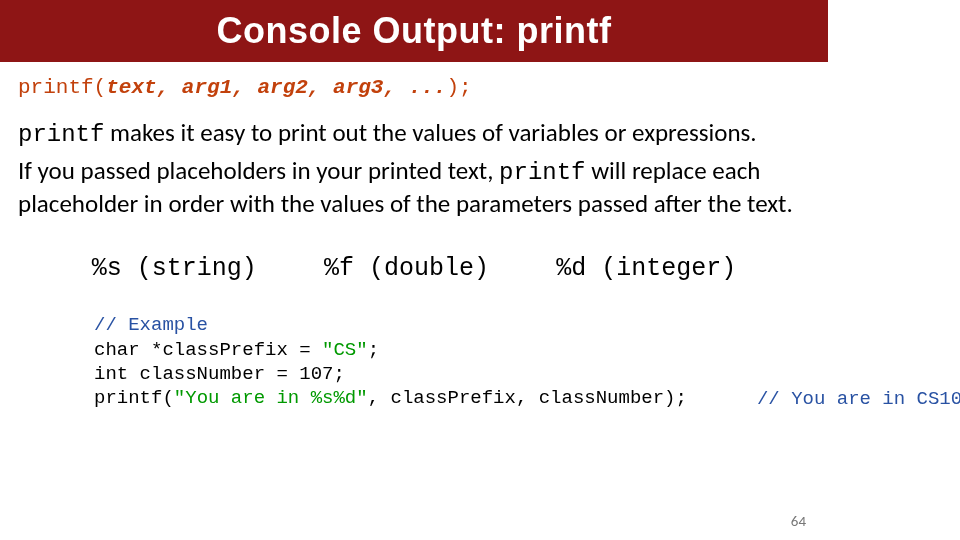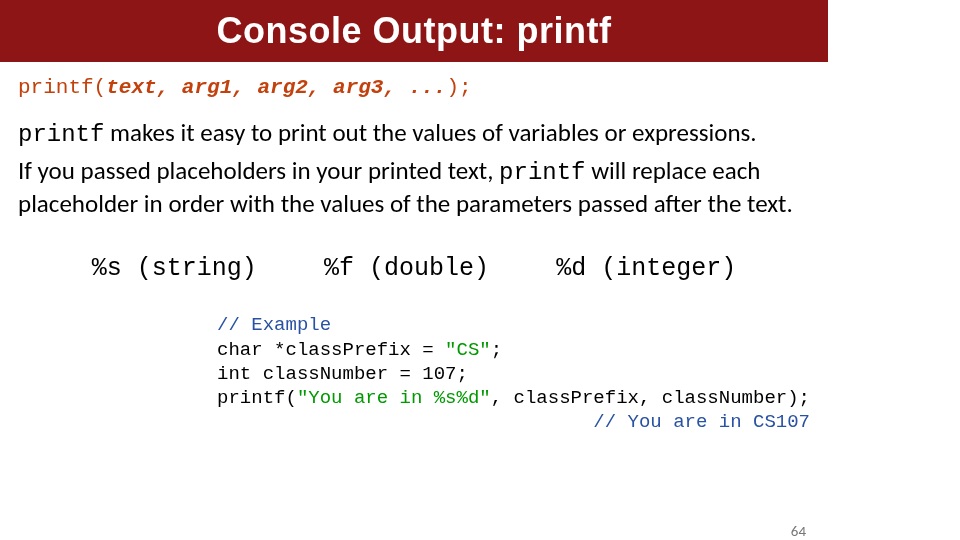--- a/index.html
+++ b/index.html
@@ -10,26 +10,26 @@
   .content { padding: 14px 18px 0 18px; }
   .signature { font-family: "Courier New", monospace; font-size: 21px; margin-bottom: 18px; color: #c2410c; }
   .signature .fn { font-weight: 400; }
   .signature .args { font-style: italic; font-weight: bold; }
   .signature .tail { font-weight: 400; }
   .para { font-size: 25px; color: #000; line-height: 1.28; margin-bottom: 4px; }
   .para .mono { font-family: "Courier New", monospace; font-size: 24px; }
   .para .ital { }
   .placeholders-row { display: flex; justify-content: space-around; margin: 34px 40px 0 40px; }
   .placeholders-row span { font-family: "Courier New", monospace; font-size: 25px; color: #000; }
-  .example-block { margin: 30px 0 0 76px; display: flex; align-items: flex-end; flex-direction: column; }
+  .example-block { margin: 30px 0 0 76px; display: flex; align-items: flex-end; }
   .code-col { font-family: "Courier New", monospace; font-size: 19px; line-height: 1.28; color: #000; white-space: pre; }
   .code-col .comment { color: #2952a3; }
   .code-col .str { color: #009900; }
   .output-col { margin-left: 70px; font-family: "Courier New", monospace; font-size: 19px; color: #2952a3; padding-bottom: 1px; white-space: pre; }
-  .page-num { position: absolute; bottom: 0; right: 22px; font-size: 15px; color: #777; font-family: Calibri, Arial, sans-serif; }
+  .page-num { position: absolute; bottom: 10px; right: 22px; font-size: 15px; color: #777; font-family: Calibri, Arial, sans-serif; }
 </style>
 </head>
 <body>
 
 <div class="slide">
   <div class="title-bar">
     <h1>Console Output: printf</h1>
   </div>
 
   <div class="content">

